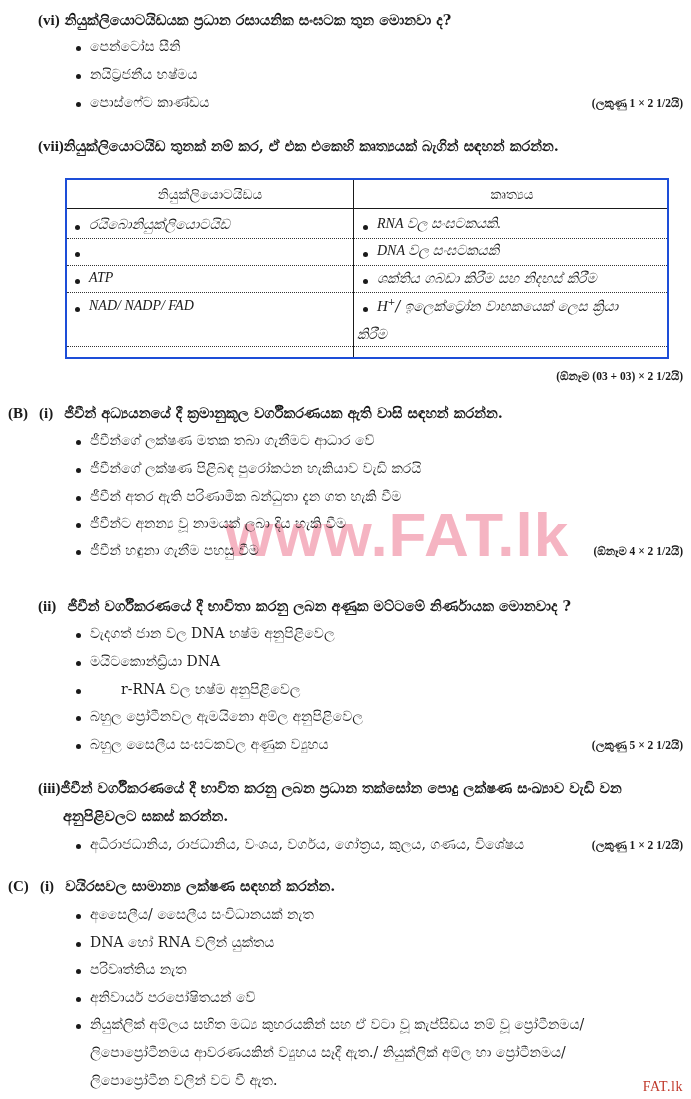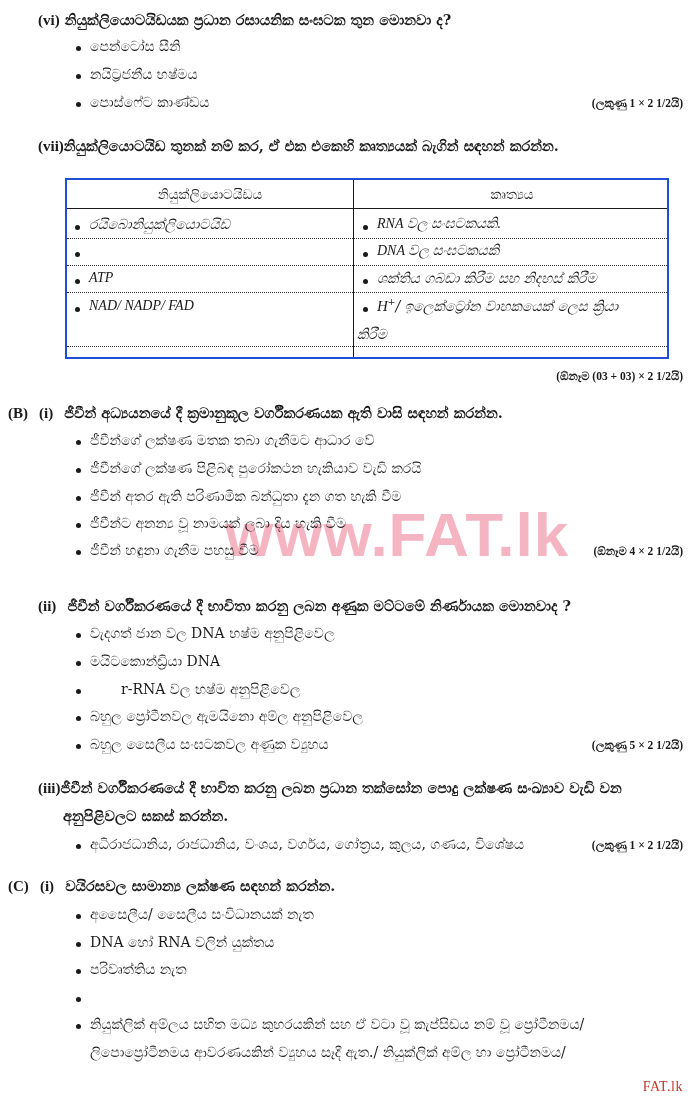--- a/index.html
+++ b/index.html
@@ -220,18 +220,20 @@
     <span class="qnum" style="margin-left:6px;">(i)</span>
     <span style="margin-left:6px;">වයිරසවල සාමාන්‍ය ලක්ෂණ සඳහන් කරන්න.</span>
   </div>
   <span class="bullet-dot" style="left:76px; top:914px;"></span>
   <div class="abs bullet-line" style="left:90px; top:904px;">අසෛලීය/ සෛලීය සංවිධානයක් නැත</div>
   <span class="bullet-dot" style="left:76px; top:942px;"></span>
   <div class="abs bullet-line" style="left:90px; top:932px;">DNA හෝ  RNA වලින් යුක්තය</div>
   <span class="bullet-dot" style="left:76px; top:969px;"></span>
   <div class="abs bullet-line" style="left:90px; top:959px;">පරිවෘත්තිය නැත</div>
   <span class="bullet-dot" style="left:76px; top:997px;"></span>
+  <div class="abs bullet-line" style="left:90px; top:987px;">අනිවාර්ය පරපෝෂිතයන් වේ</div>
   <span class="bullet-dot" style="left:76px; top:1024px;"></span>
   <div class="abs bullet-line" style="left:90px; top:1014px;">නියුක්ලික් අම්ලය සහිත මධ්‍ය කුහරයකින් සහ ඒ වටා වූ කැප්සිඩය නම් වූ ප්‍රෝටීනමය/</div>
   <div class="abs bullet-line" style="left:90px; top:1042px;">ලිපොප්‍රෝටීනමය ආවරණයකින් ව්‍යුහය සෑදී ඇත./ නියුක්ලික් අම්ල හා ප්‍රෝටීනමය/</div>
+  <div class="abs bullet-line" style="left:90px; top:1070px;">ලිපොප්‍රෝටීන වලින් වට වී ඇත.</div>
 
   <div class="logo">FAT.lk</div>
 </div>
 
 </body></html>

